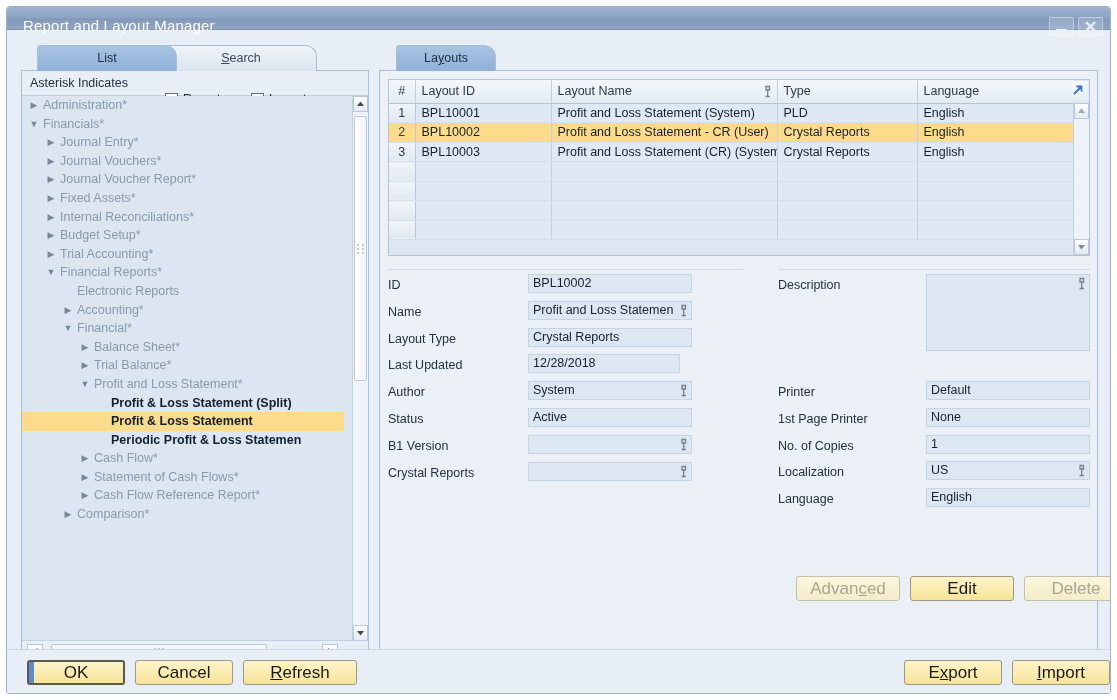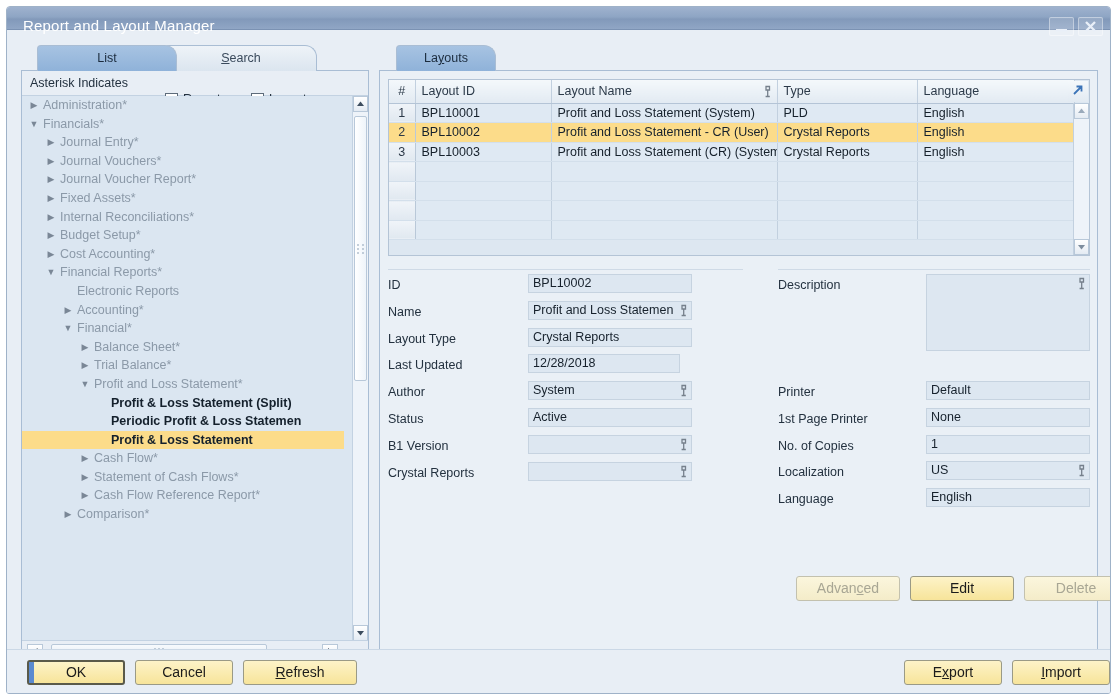--- a/index.html
+++ b/index.html
@@ -302,21 +302,21 @@
   }
 
   
   .btn {
     position: absolute;
     height: 25px;
     border: 1px solid #9a9a86;
     border-radius: 3px;
     background: linear-gradient(180deg,#fdf3c8 0%,#f7e49a 100%);
     color: #1b1b1b;
-    font-size: 14px;
+    font-size: 17px;
     text-align: center;
     line-height: 23px;
     box-sizing: border-box;
     cursor: pointer;
     user-select: none;
   }
   .btn.disabled {
     background: linear-gradient(180deg,#fbf6dd 0%,#f4ecc9 100%);
     color: #a8a694;
     border-color: #c3c1ae;
@@ -415,21 +415,21 @@
             <div class="tnode dim">
               <span class="arrow" style="left: 23px;">▶</span>
               <span class="tlabel" style="left: 38px;">Internal Reconciliations*</span>
             </div>
             <div class="tnode dim">
               <span class="arrow" style="left: 23px;">▶</span>
               <span class="tlabel" style="left: 38px;">Budget Setup*</span>
             </div>
             <div class="tnode dim">
               <span class="arrow" style="left: 23px;">▶</span>
-              <span class="tlabel" style="left: 38px;">Cost Accounting*</span>
+              <span class="tlabel" style="left: 38px;">Trial Accounting*</span>
             </div>
             <div class="tnode dim">
               <span class="arrow" style="left: 23px;">▼</span>
               <span class="tlabel" style="left: 38px;">Financial Reports*</span>
             </div>
             <div class="tnode dim">
               <span class="tlabel" style="left: 55px;">Electronic Reports</span>
             </div>
             <div class="tnode dim">
               <span class="arrow" style="left: 40px;">▶</span>
@@ -447,25 +447,25 @@
               <span class="arrow" style="left: 57px;">▶</span>
               <span class="tlabel" style="left: 72px;">Trial Balance*</span>
             </div>
             <div class="tnode dim">
               <span class="arrow" style="left: 57px;">▼</span>
               <span class="tlabel" style="left: 72px;">Profit and Loss Statement*</span>
             </div>
             <div class="tnode leaf">
               <span class="tlabel" style="left: 89px;">Profit &amp; Loss Statement (Split)</span>
             </div>
+            <div class="tnode leaf selected">
+              <span class="tlabel" style="left: 89px;">Profit &amp; Loss Statement</span>
+            </div>
             <div class="tnode leaf">
               <span class="tlabel" style="left: 89px;">Periodic Profit &amp; Loss Statemen</span>
-            </div>
-            <div class="tnode leaf selected">
-              <span class="tlabel" style="left: 89px;">Profit &amp; Loss Statement</span>
             </div>
             <div class="tnode dim">
               <span class="arrow" style="left: 57px;">▶</span>
               <span class="tlabel" style="left: 72px;">Cash Flow*</span>
             </div>
             <div class="tnode dim">
               <span class="arrow" style="left: 57px;">▶</span>
               <span class="tlabel" style="left: 72px;">Statement of Cash Flows*</span>
             </div>
             <div class="tnode dim">

